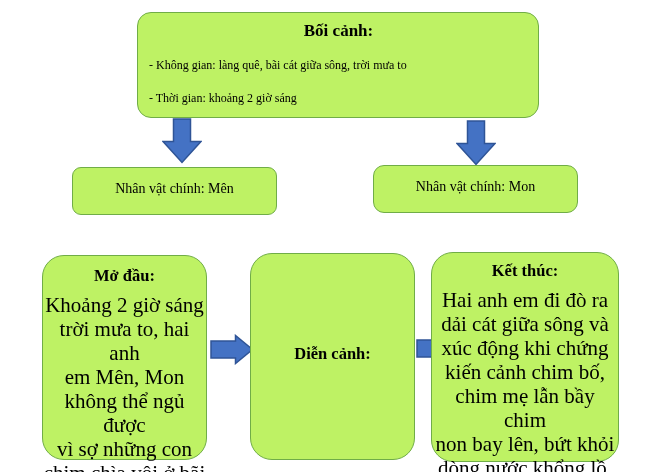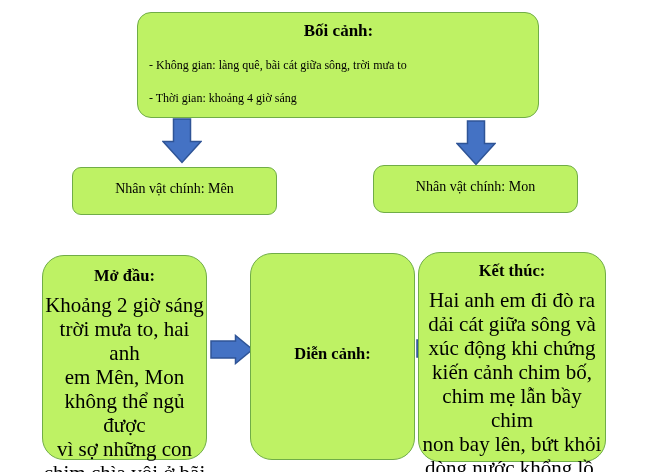--- a/index.html
+++ b/index.html
@@ -81,21 +81,21 @@
     padding-top: 9px;
   }
   .plot-box-2 {
     left: 250px; top: 253px;
     width: 165px; height: 207px;
     display: flex;
     flex-direction: column;
     justify-content: center;
   }
   .plot-box-3 {
-    left: 418px; top: 252px;
+    left: 431px; top: 252px;
     width: 188px; height: 210px;
     padding-top: 7px;
   }
   
   .arrow {
     position: absolute;
     display: block;
   }
   .down-arrow-1 { left: 162px; top: 118px; }
   .down-arrow-2 { left: 456px; top: 120px; }
@@ -103,21 +103,21 @@
   .right-arrow-2 { left: 416px; top: 333px; }
 </style>
 </head>
 <body>
 
 <div class="canvas">
 
   <div class="gbox context-box">
     <div class="context-title">Bối cảnh:</div>
     <div class="context-line">- Không gian: làng quê, bãi cát giữa sông, trời mưa to</div>
-    <div class="context-line">- Thời gian: khoảng 4 giờ sáng</div>
+    <div class="context-line">- Thời gian: khoảng 2 giờ sáng</div>
   </div>
 
   <svg class="arrow down-arrow-1" width="40" height="46" viewBox="0 0 40 46">
     <polygon points="11.5,1 28.5,1 28.5,23.5 39,23.5 20,44.5 1,23.5 11.5,23.5" fill="#4472C4" stroke="#2F5496" stroke-width="1.5"></polygon>
   </svg>
   <svg class="arrow down-arrow-2" width="40" height="46" viewBox="0 0 40 46">
     <polygon points="11.5,1 28.5,1 28.5,23.5 39,23.5 20,44.5 1,23.5 11.5,23.5" fill="#4472C4" stroke="#2F5496" stroke-width="1.5"></polygon>
   </svg>
 
   <div class="gbox char-box char-box-1">

